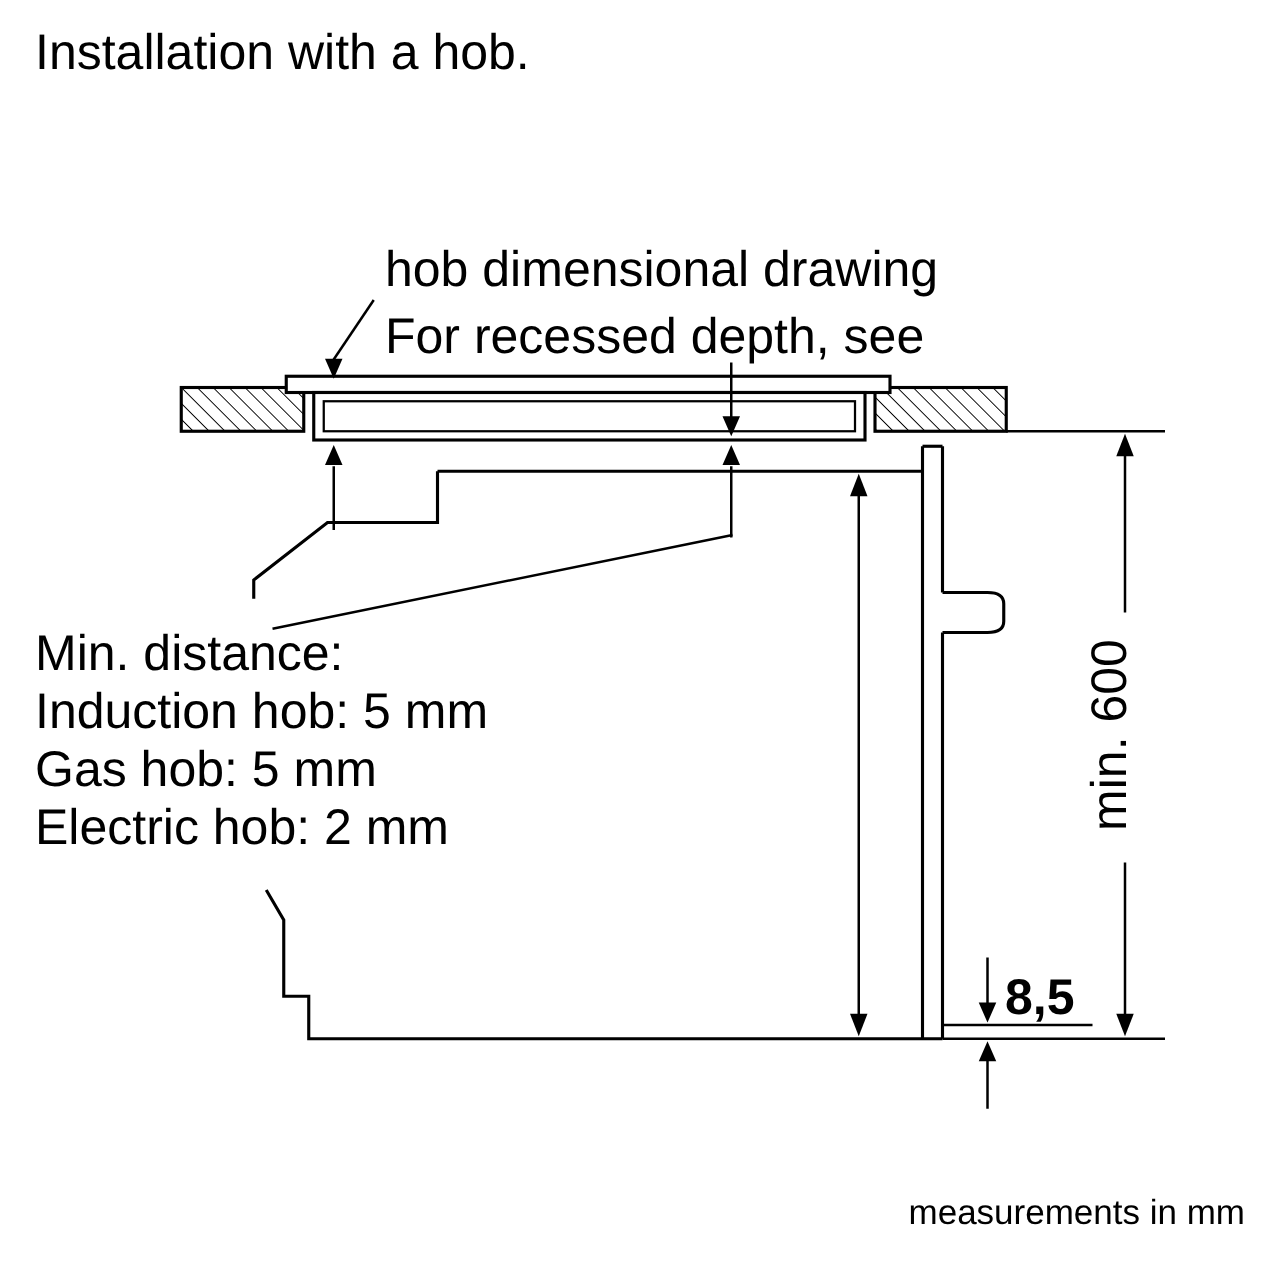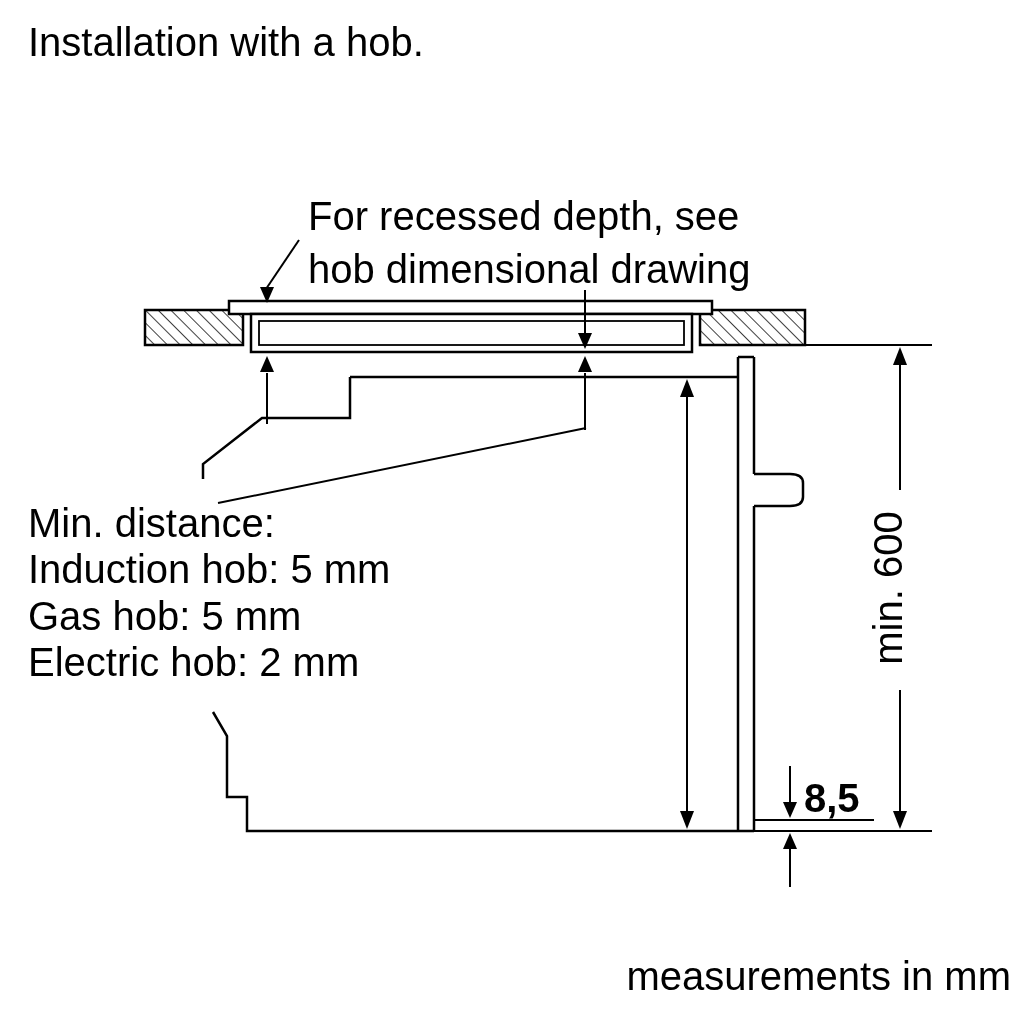--- a/index.html
+++ b/index.html
@@ -16,21 +16,21 @@
   .txt { position: absolute; color: var(--c-line, #000000); }
   .title       { left: 28px;  top: 20px;  font-size: 40px; }
   .note-recess { left: 308px; top: 190px; font-size: 40px; line-height: 1.32; }
   .note-distance { left: 28px; top: 500px; font-size: 40px; line-height: 1.16; }
   .dim-577 { left: 556px; top: 566px; width: 120px; font-size: 46px; text-align: right; }
   .dim-85  { left: 804px; top: 776px; font-size: 40px; font-weight: bold; }
   .dim-600 {
     left: 888px; top: 588px; font-size: 40px; white-space: nowrap;
     transform: translate(-50%, -50%) rotate(-90deg);
   }
-  .footer { right: 13px; top: 954px; font-size: 40px; }
+  .footer { right: 28px; top: 954px; font-size: 28px; }
 </style>
 </head>
 <body>
 
 <div class="page">
 
   <svg class="diagram" width="1024" height="1024" viewBox="0 0 1024 1024">
     <defs>
       <pattern id="hatch" width="9" height="9" patternUnits="userSpaceOnUse" patternTransform="rotate(-45)">
         <line x1="0" y1="0" x2="0" y2="9" class="ln" stroke-width="1.5"></line>
@@ -94,22 +94,22 @@
       <line x1="900" y1="364" x2="900" y2="490" class="ln" stroke-width="2"></line>
       <line x1="900" y1="690" x2="900" y2="812" class="ln" stroke-width="2"></line>
       <polygon points="900,347 893,365 907,365" class="ah"></polygon>
       <polygon points="900,829 893,811 907,811" class="ah"></polygon>
     </g>
   </svg>
 
   <div class="txt title">Installation with a hob.</div>
 
   <div class="txt note-recess">
+    <div>hob dimensional drawing</div>
     <div>For recessed depth, see</div>
-    <div>hob dimensional drawing</div>
   </div>
 
   <div class="txt note-distance">
     <div>Min. distance:</div>
     <div>Induction hob: 5 mm</div>
     <div>Gas hob: 5 mm</div>
     <div>Electric hob: 2 mm</div>
   </div>
 
   <div class="txt dim-85">8,5</div>

